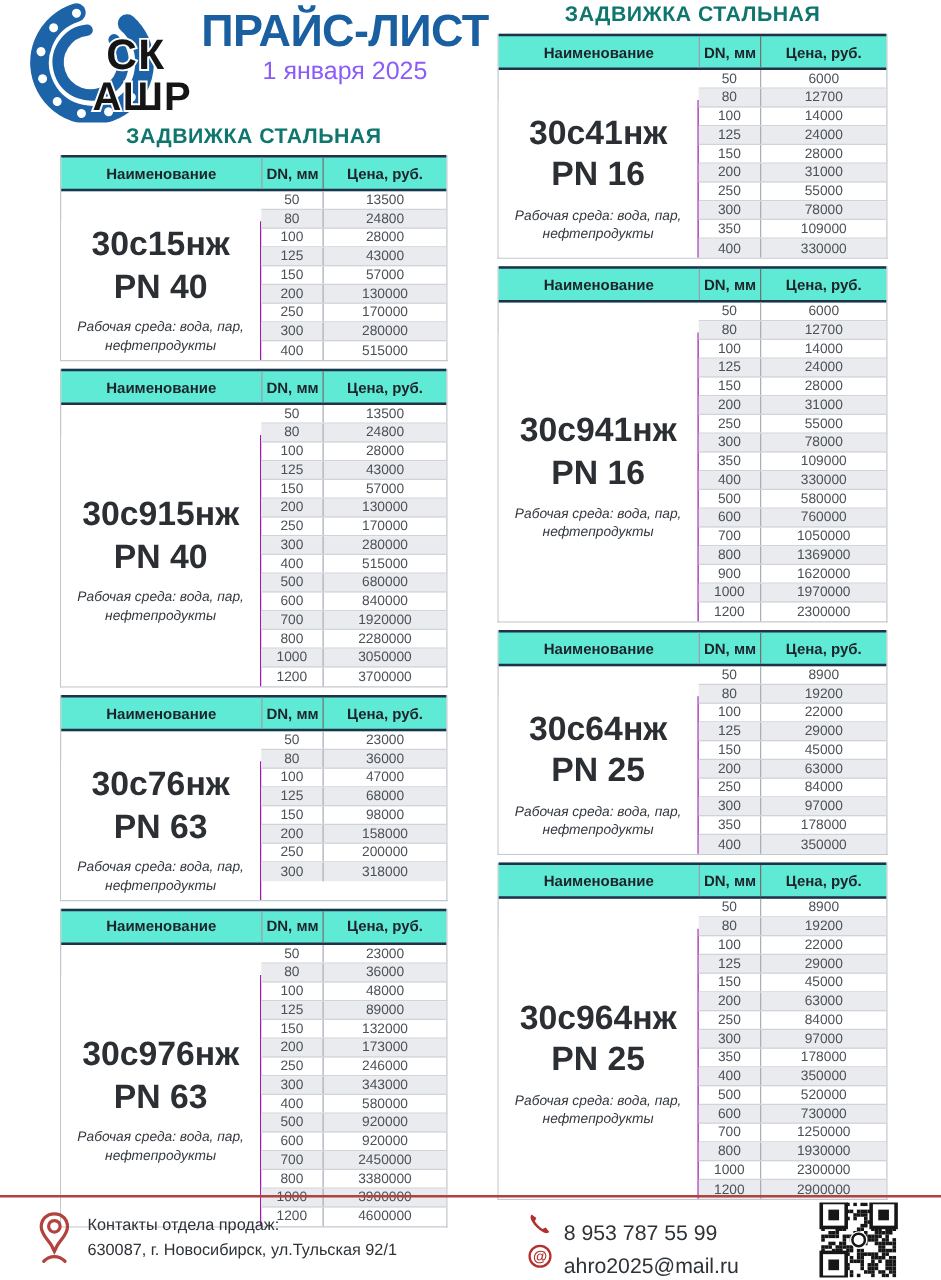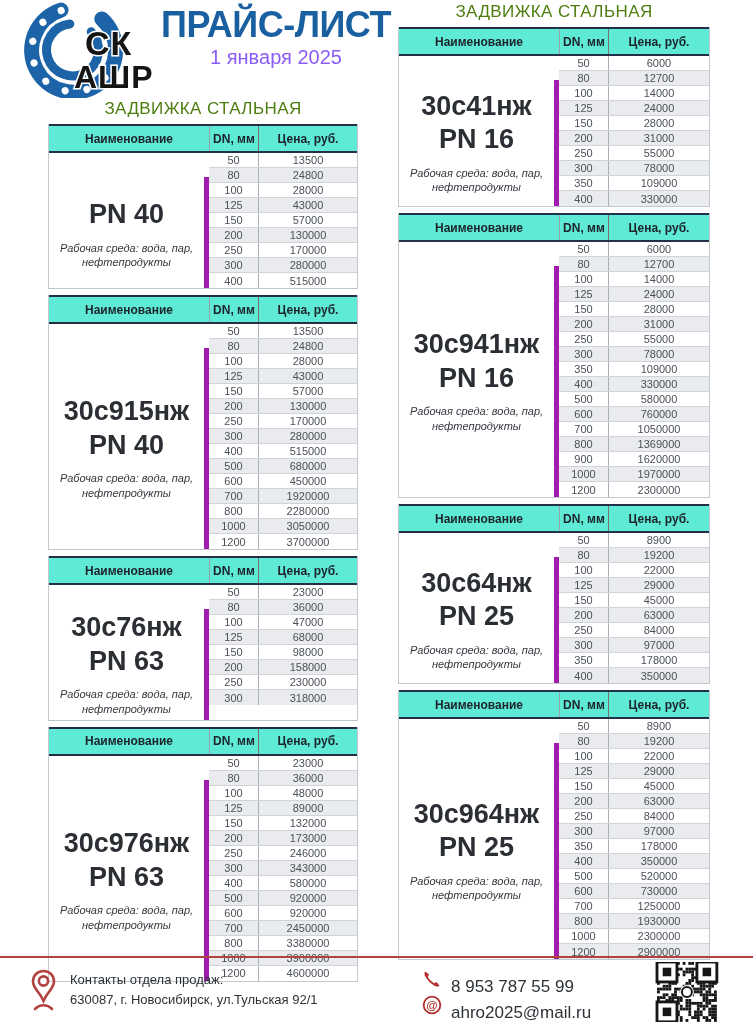--- a/index.html
+++ b/index.html
@@ -10,40 +10,40 @@
   
   .logo-wrap{position:absolute;left:22px;top:2px;width:130px;height:96px;}
   .title-wrap{position:absolute;left:156px;top:6px;width:240px;text-align:center;}
   .main-title{font-size:36px;font-weight:bold;color:#1a5f9f;letter-spacing:-0.5px;line-height:1.05;}
   .sub-date{font-size:20px;color:#8b5cf6;margin-top:2px;}
   
   .col{position:absolute;}
   .col.left{left:48px;top:99px;width:310px;}
   .col.right{left:398px;top:2px;width:312px;}
   .section-heading{
-    font-size:17px;font-weight:normal;color:#4d7c0f;text-align:center;
+    font-size:17px;font-weight:bold;color:#0f766e;text-align:center;
     letter-spacing:0.4px;margin-bottom:5px;
   }
   
   .ptable{
     width:100%;box-sizing:border-box;margin-bottom:6px;background:#fff;
     border:1px solid #c3c8cd;border-top:none;
   }
   .thead{
     display:flex;height:29px;background:#5eead4;box-sizing:border-box;
     border-top:2px solid #233049;border-bottom:2px solid #233049;
   }
   .th{display:flex;align-items:center;justify-content:center;
       font-size:12px;font-weight:bold;color:#1d232b;box-sizing:border-box;}
   .th.name{flex:0 0 160px;}
   .th.dn{flex:0 0 49px;border-left:1px solid #9aa1aa;}
   .th.price{flex:1 1 auto;border-left:1px solid #737373;}
   .tbody{display:flex;}
   .name-cell{
-    flex:0 0 160px;box-sizing:border-box;border-right:5px solid #a21caf;
+    flex:0 0 160px;box-sizing:border-box;border-right:1px solid #a21caf;
     display:flex;flex-direction:column;justify-content:center;align-items:center;
     text-align:center;padding:4px 6px;background:#fff;margin-top:24px;
   }
   .model{font-size:27px;font-weight:bold;color:#2b2f34;line-height:1.1;}
   .pn{font-size:27px;font-weight:bold;color:#2b2f34;line-height:1.1;margin-top:4px;}
   .medium{font-size:11px;font-style:italic;color:#33383e;margin-top:11px;
           white-space:pre-line;line-height:1.3;}
   .rows{flex:1 1 auto;display:flex;flex-direction:column;text-align:center;}
   .trow{display:flex;height:15px;box-sizing:border-box;border-bottom:1px solid #d0d4d9;}
   .trow:nth-child(even){background:#e9ebee;}
@@ -100,20 +100,21 @@
     <div class="section-heading">ЗАДВИЖКА СТАЛЬНАЯ</div>
     <div>
         <div class="ptable">
           <div class="thead">
             <div class="th name">Наименование</div>
             <div class="th dn">DN, мм</div>
             <div class="th price">Цена, руб.</div>
           </div>
           <div class="tbody">
             <div class="name-cell">
+              <div class="model">30с15нж</div>
               <div class="pn">PN 40</div>
               <div class="medium">Рабочая среда: вода, пар,
 нефтепродукты</div>
             </div>
             <div class="rows">
               <div class="trow">
                 <div class="cell dn">50</div>
                 <div class="cell price">13500</div>
               </div>
               <div class="trow">
@@ -200,21 +201,21 @@
               <div class="trow">
                 <div class="cell dn">400</div>
                 <div class="cell price">515000</div>
               </div>
               <div class="trow">
                 <div class="cell dn">500</div>
                 <div class="cell price">680000</div>
               </div>
               <div class="trow">
                 <div class="cell dn">600</div>
-                <div class="cell price">450000</div>
+                <div class="cell price">840000</div>
               </div>
               <div class="trow">
                 <div class="cell dn">700</div>
                 <div class="cell price">1920000</div>
               </div>
               <div class="trow">
                 <div class="cell dn">800</div>
                 <div class="cell price">2280000</div>
               </div>
               <div class="trow">
@@ -261,21 +262,21 @@
               <div class="trow">
                 <div class="cell dn">150</div>
                 <div class="cell price">98000</div>
               </div>
               <div class="trow">
                 <div class="cell dn">200</div>
                 <div class="cell price">158000</div>
               </div>
               <div class="trow">
                 <div class="cell dn">250</div>
-                <div class="cell price">230000</div>
+                <div class="cell price">200000</div>
               </div>
               <div class="trow">
                 <div class="cell dn">300</div>
                 <div class="cell price">318000</div>
               </div>
             </div>
           </div>
         </div>
         <div class="ptable">
           <div class="thead">

